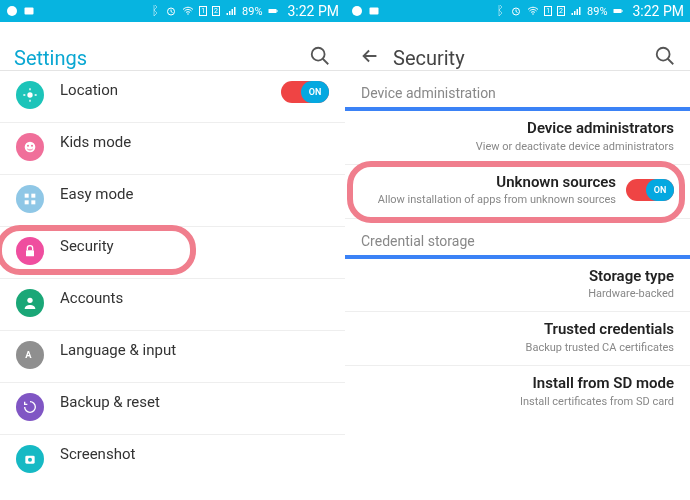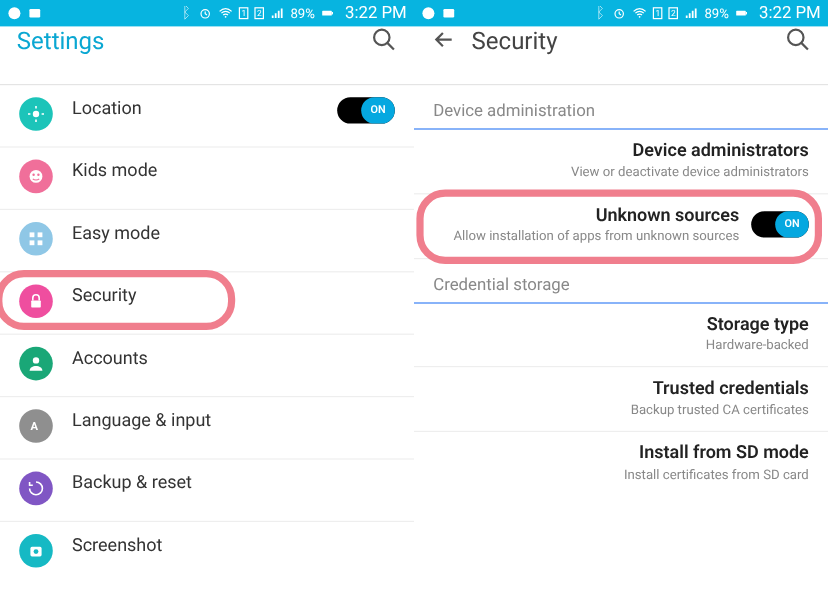--- a/index.html
+++ b/index.html
@@ -36,21 +36,21 @@
   .status-bar .sb-left { display:flex; align-items:center; gap:5px; margin-right:auto; }
   .status-bar .sb-right { display:flex; align-items:center; gap:5px; }
   .status-bar svg { width:12px; height:12px; }
   .status-bar .time { font-size:14px; margin-left:3px; }
   .status-bar .sim { font-size:7px; padding:0 1px; border:1px solid #fff; display:inline-block; line-height:8px; }
 
   
   .app-bar {
     height: 48px;
     display: flex;
-    align-items: flex-start;
+    align-items: flex-end;
     padding: 0 14px;
     gap: 12px;
   }
   .app-bar .title {
     font-size: 20px;
     color: #0aa7d2;
     font-weight: 400;
     flex: 1;
   }
   .app-bar .title.dark { color: #444; }
@@ -73,36 +73,36 @@
   .row .icon-circle {
     width: 28px; height:28px; border-radius: 50%;
     display:flex; align-items:center; justify-content:center;
     flex-shrink:0;
   }
   .row .label { flex:1; color:#333; font-size:15px; }
   .toggle {
     width: 48px; height: 22px; border-radius: 11px;
     background:#ddd; position:relative; flex-shrink:0;
   }
-  .toggle.on { background:#000000; }
+  .toggle.on { background:#ef4444; }
   .toggle .pill {
     position:absolute; top:0; right:0;
     background:#05a8e0; color:#fff;
     width:28px; height:22px; border-radius:11px;
     display:flex; align-items:center; justify-content:center;
     font-size:9px; font-weight:600;
   }
 
   
   .section-header {
     padding: 14px 16px 6px;
     color:#888;
     font-size: 14px;
     font-weight:400;
-    border-bottom:1px solid #3b82f6;
+    border-bottom:4px solid #3b82f6;
   }
   .item2 {
     padding: 8px 16px 10px;
     border-bottom:1px solid #eee;
     display:flex;
     align-items:center;
     gap:10px;
     position:relative;
     text-align:right;
   }

